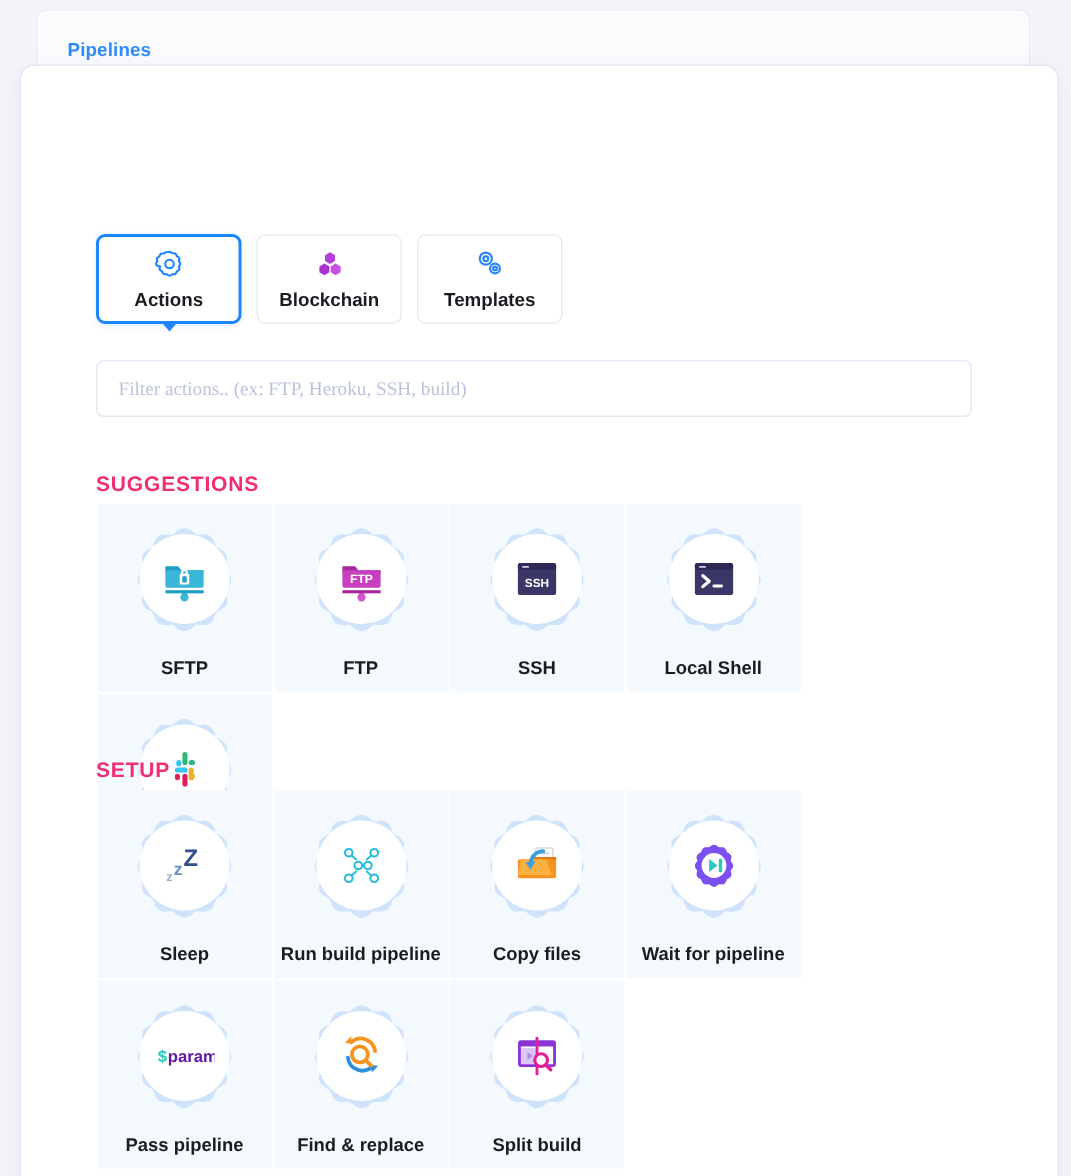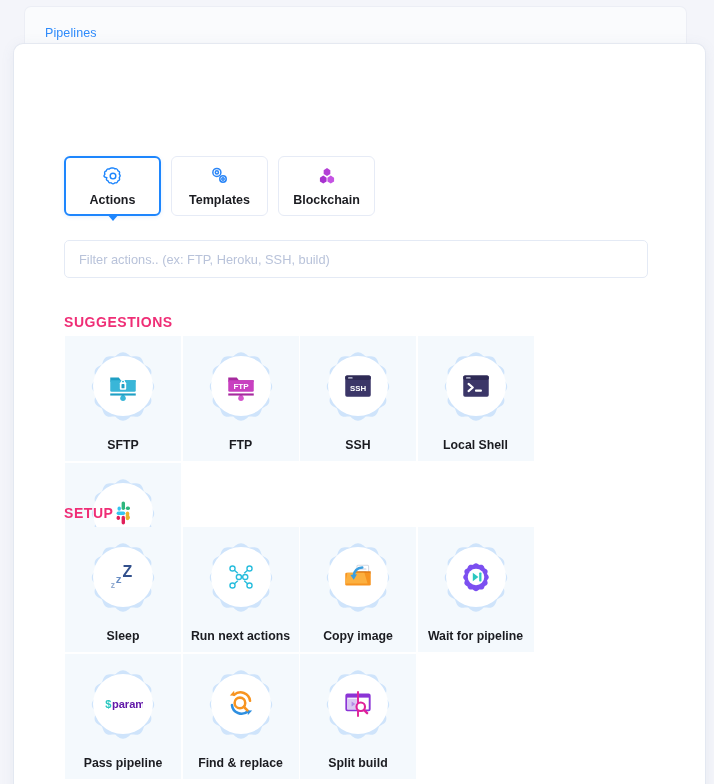--- a/index.html
+++ b/index.html
@@ -27,21 +27,21 @@
     border-bottom: none;
     border-radius: 7px 7px 0 0;
     box-sizing: border-box;
   }
   #tabstrip .crumb {
     position: absolute;
     left: 20px;
     top: 19px;
     font-size: 12.5px;
     color: #2f8bfb;
-    font-weight: 400;
+    font-weight: 700;
     letter-spacing: .1px;
   }
 
   
   #panel {
     position: absolute;
     left: 14px;
     top: 44px;
     width: 691px;
     height: 760px;
@@ -116,21 +116,21 @@
     height: 38px;
   }
   .filterwrap input {
     width: 100%;
     height: 100%;
     box-sizing: border-box;
     border: 1px solid #e4eaf5;
     border-radius: 5px;
     padding: 0 14px;
     font-size: 12.8px;
-    font-family: Liberation Sans, sans-serif;
+    font-family: Liberation Serif, serif;
     color: #0c4a6e;
     outline: none;
     background: #fff;
   }
   .filterwrap input::placeholder { color: #b9c3da; }
 
   
   .section-label {
     position: absolute;
     left: 50px;
@@ -215,45 +215,45 @@
 
     <div class="seltab active">
       <span class="ico">
         <svg width="20" height="20" viewBox="0 0 24 24">
           <path d="M12 2.2c1 0 1.7.8 2.2 1.2.6.1 1.6-.3 2.4.2.9.5 1 1.6 1.3 2.1.4.4 1.5.6 1.9 1.5.4.9-.2 1.8-.3 2.4.2.5 1.1 1.2 1.1 2.2 0 1-.9 1.6-1.1 2.2.1.6.7 1.5.3 2.4-.4.9-1.5 1.1-1.9 1.5-.3.5-.4 1.6-1.3 2.1-.8.5-1.8.1-2.4.2-.5.4-1.2 1.2-2.2 1.2s-1.7-.8-2.2-1.2c-.6-.1-1.6.3-2.4-.2-.9-.5-1-1.6-1.3-2.1-.4-.4-1.5-.6-1.9-1.5-.4-.9.2-1.8.3-2.4C2.1 13.6 1.2 13 1.2 12c0-1 .9-1.7 1.1-2.2-.1-.6-.7-1.5-.3-2.4.4-.9 1.5-1.1 1.9-1.5.3-.5.4-1.6 1.3-2.1.8-.5 1.8-.1 2.4-.2.5-.4 1.2-1.2 2.2-1.2z" fill="none" stroke="#1e86fd" stroke-width="1.7"></path>
           <circle cx="12" cy="12" r="3.4" fill="none" stroke="#1e86fd" stroke-width="1.7"></circle>
         </svg>
       </span>
       <span class="lbl">Actions</span>
       <span class="arrow"></span>
+    </div>
+
+    <div class="seltab">
+      <span class="ico">
+        <svg width="20" height="20" viewBox="0 0 24 24">
+          <polygon points="12,2.5 16,5 16,9.5 12,12 8,9.5 8,5" fill="#b43fd6"></polygon>
+          <polygon points="7.5,11.5 11.5,14 11.5,18.5 7.5,21 3.5,18.5 3.5,14" fill="#a732cf"></polygon>
+          <polygon points="16.5,11.5 20.5,14 20.5,18.5 16.5,21 12.5,18.5 12.5,14" fill="#c553e3"></polygon>
+        </svg>
+      </span>
+      <span class="lbl">Blockchain</span>
     </div>
 
     <div class="seltab">
       <span class="ico">
         <svg width="21" height="21" viewBox="0 0 24 24">
           <g fill="none" stroke="#2b86f7" stroke-width="1.7">
             <circle cx="9" cy="8.5" r="4.6"></circle>
             <circle cx="9" cy="8.5" r="1.8"></circle>
             <circle cx="16" cy="16" r="3.7"></circle>
             <circle cx="16" cy="16" r="1.4"></circle>
           </g>
         </svg>
       </span>
       <span class="lbl">Templates</span>
-    </div>
-
-    <div class="seltab">
-      <span class="ico">
-        <svg width="20" height="20" viewBox="0 0 24 24">
-          <polygon points="12,2.5 16,5 16,9.5 12,12 8,9.5 8,5" fill="#b43fd6"></polygon>
-          <polygon points="7.5,11.5 11.5,14 11.5,18.5 7.5,21 3.5,18.5 3.5,14" fill="#a732cf"></polygon>
-          <polygon points="16.5,11.5 20.5,14 20.5,18.5 16.5,21 12.5,18.5 12.5,14" fill="#c553e3"></polygon>
-        </svg>
-      </span>
-      <span class="lbl">Blockchain</span>
     </div>
   </div>
 
   <div class="filterwrap">
     <input type="text" placeholder="Filter actions.. (ex: FTP, Heroku, SSH, build)" style="">
   </div>
 
   <div class="section-label" id="lbl-suggestions">SUGGESTIONS</div>
 
   <div class="grid" id="grid-suggestions">
@@ -417,21 +417,21 @@
               <circle cx="8" cy="24" r="2.4" fill="#fff"></circle>
               <circle cx="24" cy="8" r="2.4" fill="#fff"></circle>
               <circle cx="24" cy="24" r="2.4" fill="#fff"></circle>
               <circle cx="14" cy="16" r="2.4" fill="#fff"></circle>
               <circle cx="20" cy="16" r="2.4" fill="#fff"></circle>
             </g>
             <path d="M16 14.6l2.2 1.4-2.2 1.4z" fill="#28bddd"></path>
           </svg>
         </span>
       </div>
-      <div class="name">Run next actions</div>
+      <div class="name">Run build pipeline</div>
     </div>
 
     <div class="tile">
       <div class="badge">
         <span class="gear">
           <svg width="78" height="78" viewBox="0 0 24 24">
               <path d="M12 1.6c1.1 0 1.9.9 2.4 1.3.7.1 1.8-.3 2.7.2 1 .6 1.1 1.8 1.4 2.3.5.4 1.7.7 2.1 1.7.4 1-.2 2-.3 2.7.3.5 1.3 1.3 1.3 2.4s-1 1.8-1.3 2.4c.1.6.7 1.6.3 2.6-.4 1-1.6 1.2-2.1 1.7-.3.5-.4 1.8-1.4 2.3-.9.5-2 .1-2.7.2-.5.4-1.3 1.3-2.4 1.3s-1.9-.9-2.4-1.3c-.7-.1-1.8.3-2.7-.2-1-.6-1.1-1.8-1.4-2.3-.5-.4-1.7-.7-2.1-1.7-.4-1 .2-2 .3-2.6-.3-.6-1.3-1.3-1.3-2.4s1-1.9 1.3-2.4c-.1-.7-.7-1.7-.3-2.7.4-1 1.6-1.3 2.1-1.7.3-.5.4-1.7 1.4-2.3.9-.5 2-.1 2.7-.2.5-.4 1.3-1.3 2.4-1.3z" fill="#cfe4fb"></path>
             </svg>
         </span>
         <span class="disc"></span>
@@ -442,21 +442,21 @@
               <path d="M17.5 8.5h6M17.5 11h6M17.5 13.5h4"></path>
             </g>
             <path d="M4 13h8l2-2.4h14V13z" fill="#e07b15"></path>
             <rect x="4" y="12" width="24" height="12" rx="1.2" fill="#f79421"></rect>
             <path d="M6 12h16l3 10H4z" fill="#fcb040"></path>
             <path d="M20 7a8 8 0 00-8 8" fill="none" stroke="#3b9fe0" stroke-width="2.4" stroke-linecap="round"></path>
             <path d="M12 18.6l-3.2-4.6 6.2-.6z" fill="#3b9fe0"></path>
           </svg>
         </span>
       </div>
-      <div class="name">Copy image</div>
+      <div class="name">Copy files</div>
     </div>
 
     <div class="tile">
       <div class="badge">
         <span class="gear">
           <svg width="78" height="78" viewBox="0 0 24 24">
               <path d="M12 1.6c1.1 0 1.9.9 2.4 1.3.7.1 1.8-.3 2.7.2 1 .6 1.1 1.8 1.4 2.3.5.4 1.7.7 2.1 1.7.4 1-.2 2-.3 2.7.3.5 1.3 1.3 1.3 2.4s-1 1.8-1.3 2.4c.1.6.7 1.6.3 2.6-.4 1-1.6 1.2-2.1 1.7-.3.5-.4 1.8-1.4 2.3-.9.5-2 .1-2.7.2-.5.4-1.3 1.3-2.4 1.3s-1.9-.9-2.4-1.3c-.7-.1-1.8.3-2.7-.2-1-.6-1.1-1.8-1.4-2.3-.5-.4-1.7-.7-2.1-1.7-.4-1 .2-2 .3-2.6-.3-.6-1.3-1.3-1.3-2.4s1-1.9 1.3-2.4c-.1-.7-.7-1.7-.3-2.7.4-1 1.6-1.3 2.1-1.7.3-.5.4-1.7 1.4-2.3.9-.5 2-.1 2.7-.2.5-.4 1.3-1.3 2.4-1.3z" fill="#cfe4fb"></path>
             </svg>
         </span>
         <span class="disc"></span>

